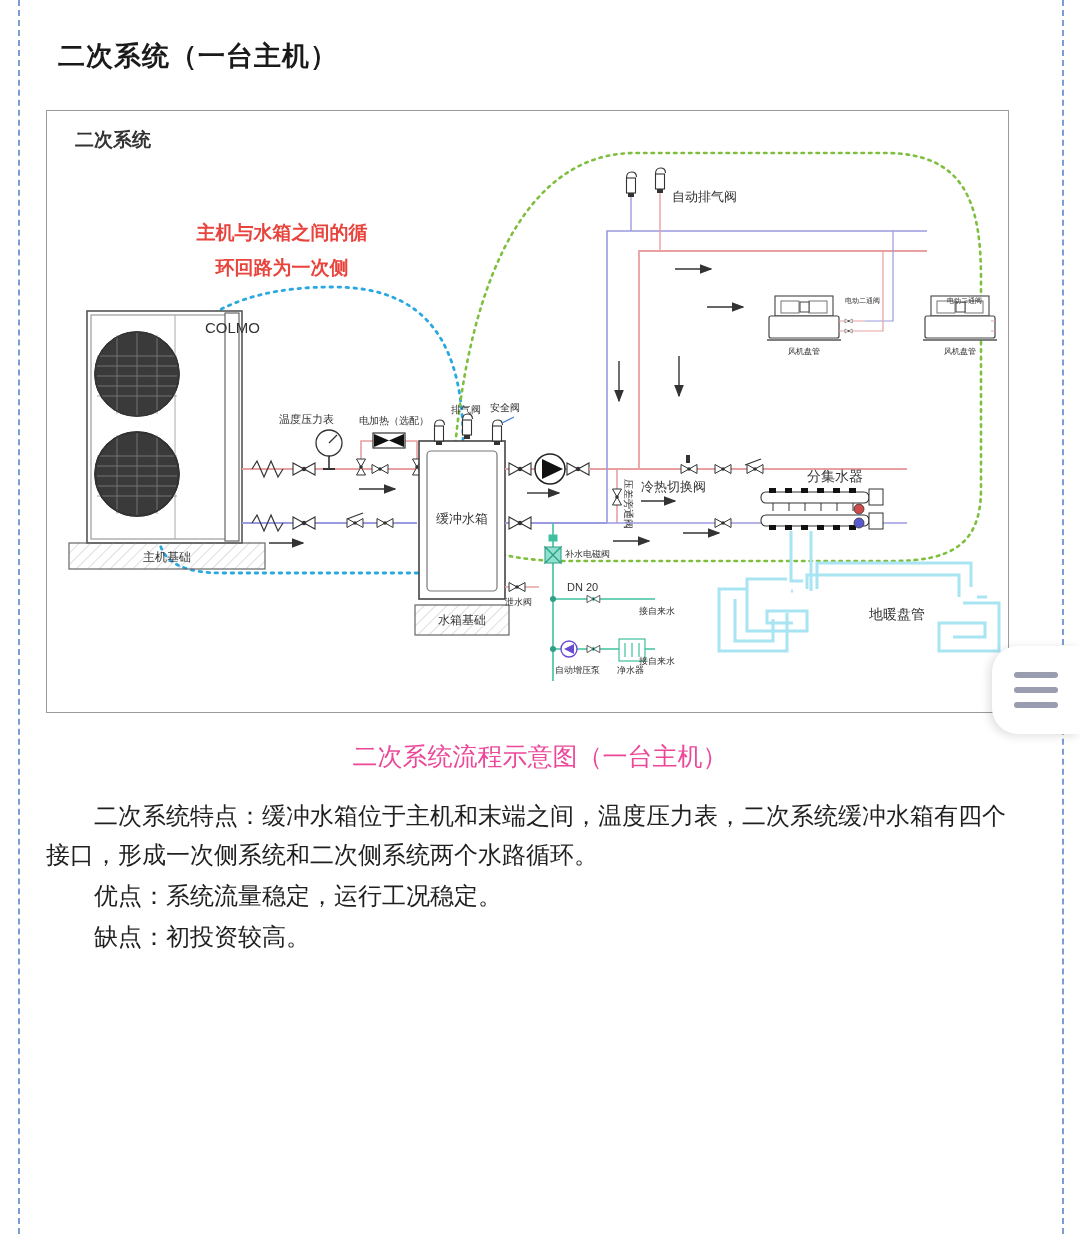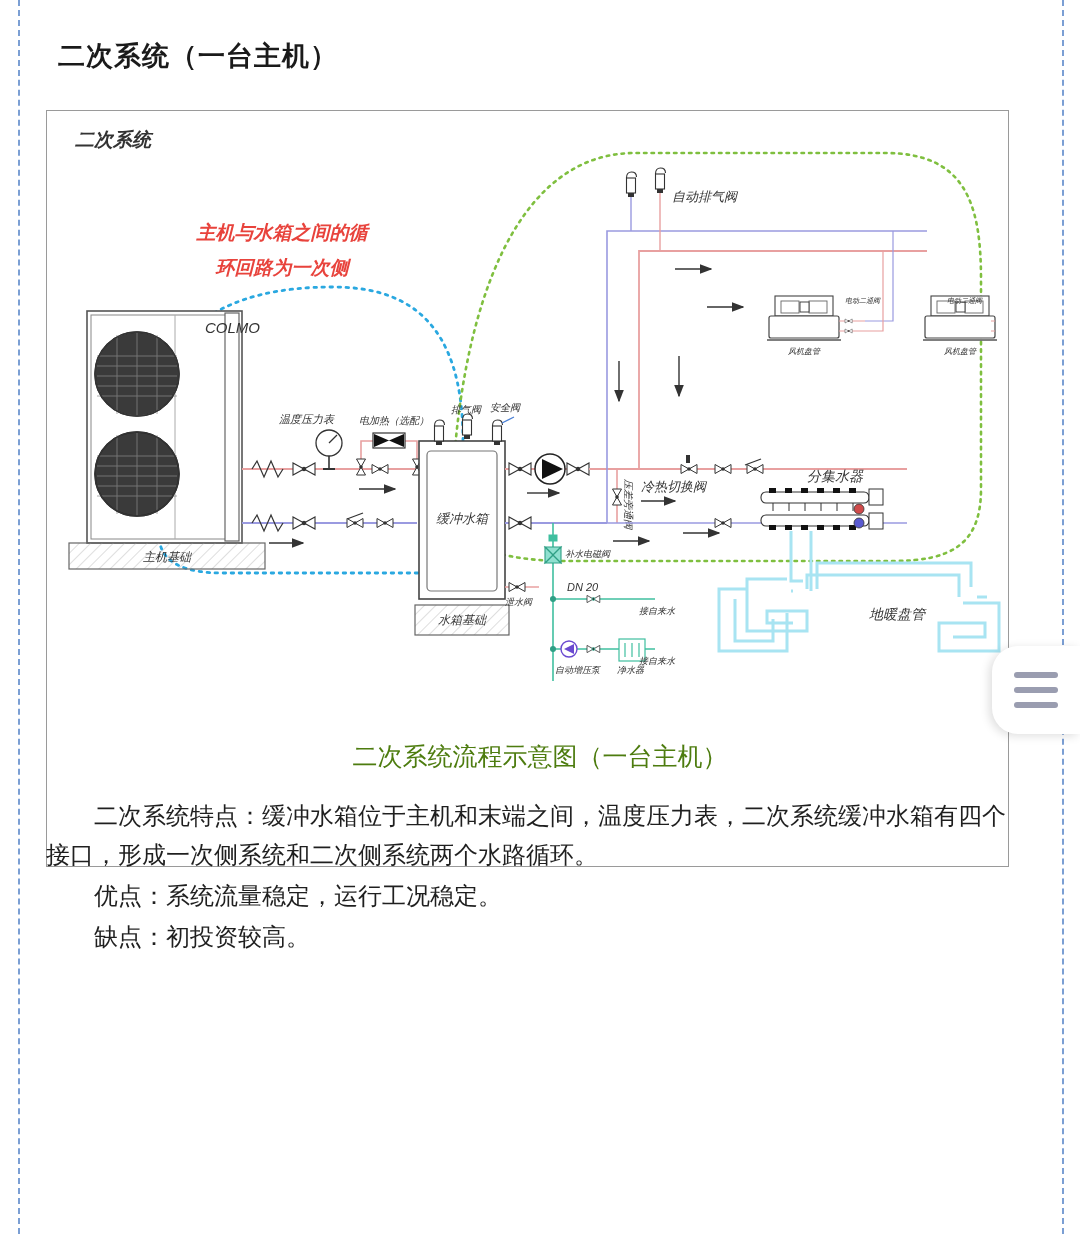--- a/index.html
+++ b/index.html
@@ -18,44 +18,43 @@
 
   .page-title{
     position:absolute;left:58px;top:38px;
     font-size:27px;font-weight:bold;color:#1a1a1a;
     letter-spacing:1px;white-space:nowrap;
   }
 
   
   .diagram-frame{
     position:absolute;left:46px;top:110px;
-    width:963px;height:757px;
+    width:963px;height:603px;
     border:1px solid #9a9a9a;background:#fff;
     box-sizing:border-box;
-    font-style:italic;
   }
   .diagram-title{
     position:absolute;left:28px;top:16px;
     font-size:19px;font-weight:bold;color:#333;
   }
   .svgwrap{position:absolute;inset:0;}
   svg{display:block;}
 
   .note-red{
     position:absolute;color:#e8433c;font-weight:bold;
     font-size:19px;line-height:1.85;text-align:center;
     white-space:pre-line;
   }
   .note-left{left:110px;top:83px;width:250px;margin-top:21px;}
   .note-right{left:732px;top:40px;width:240px;}
 
   
   .caption{
     position:absolute;left:0;right:0;top:740px;
-    text-align:center;font-size:25px;color:#4d7c0f;
+    text-align:center;font-size:25px;color:#ec4899;
   }
 
   
   .body-text{
     position:absolute;left:46px;top:797px;width:962px;
     font-size:24px;line-height:1.62;color:#1f1f1f;
   }
   .body-text p{margin:0 0 2px 0;text-indent:2em;}
   .red{color:#e8433c;font-weight:bold;}
 

